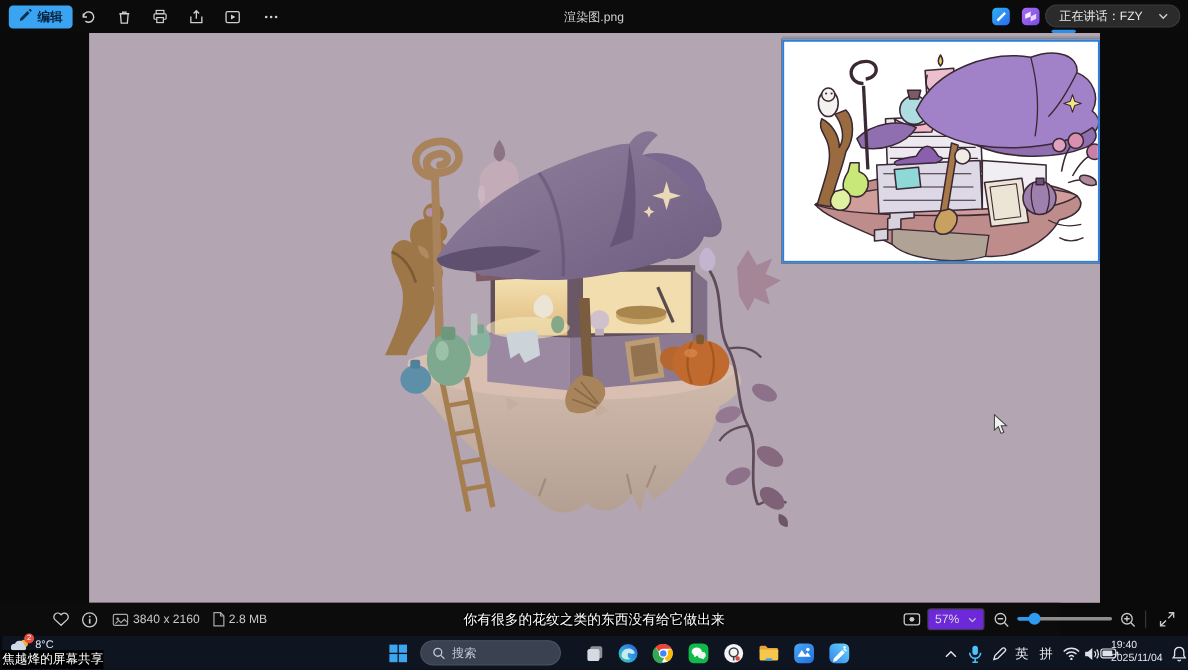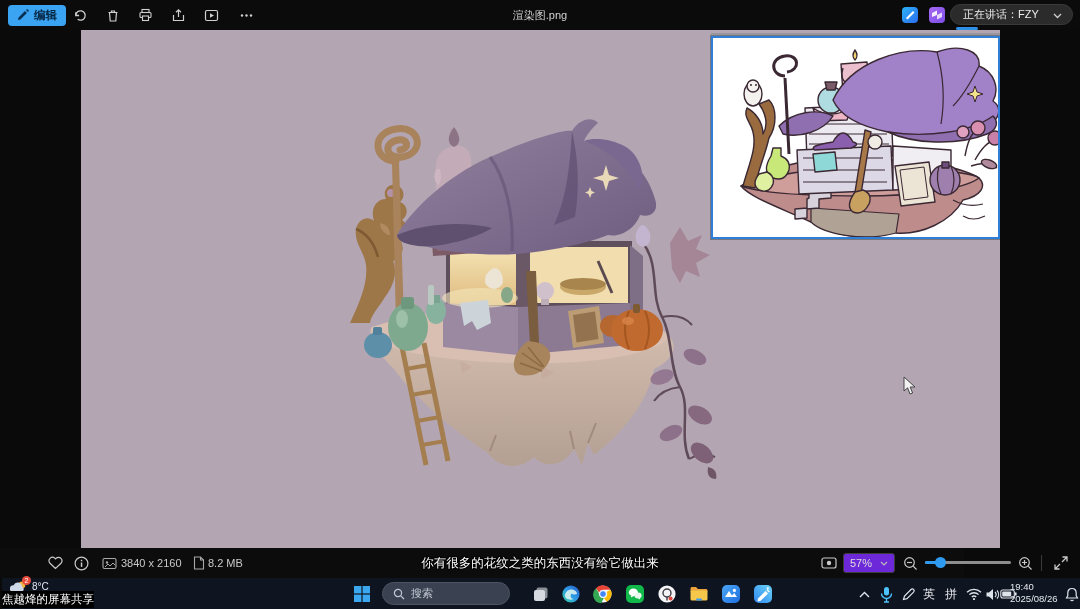--- a/index.html
+++ b/index.html
@@ -356,21 +356,21 @@
           <path d="M3 10l3-3 2 2 3-3 2.5 2.5" fill="none" stroke="#a8a8a8" stroke-width="1"></path>
         </svg>
     </div>
     <div class="sb-txt abs" style="left:121px">3840 x 2160</div>
     <div class="sb-ico abs" style="left:190px">
       <svg width="12" height="14" viewBox="0 0 12 14">
           <path d="M1.5 1h6l3 3v9h-9z" fill="none" stroke="#a8a8a8" stroke-width="1.1"></path>
           <path d="M7.5 1v3h3" fill="none" stroke="#a8a8a8" stroke-width="1.1"></path>
         </svg>
     </div>
-    <div class="sb-txt abs" style="left:208px">8.2 MB</div>
+    <div class="sb-txt abs" style="left:208px">2.8 MB</div>
 
     <div id="caption" class="abs">你有很多的花纹之类的东西没有给它做出来</div>
 
     <div class="sb-ico abs" style="left:820px">
       <svg width="16" height="14" viewBox="0 0 16 14">
           <rect x="1" y="2" width="14" height="10" rx="2" fill="none" stroke="#c9c9c9" stroke-width="1.2"></rect>
           <circle cx="8" cy="7" r="2.2" fill="#c9c9c9"></circle>
         </svg>
     </div>
     <div id="zoom-dd" class="abs">
@@ -539,21 +539,21 @@
     </div>
     <div class="task-ico abs" style="left:994px">
       <svg width="17" height="10" viewBox="0 0 17 10">
           <rect x="0.8" y="1" width="13.5" height="8" rx="2" fill="none" stroke="#dfe3ea" stroke-width="1.1"></rect>
           <rect x="2.2" y="2.4" width="9" height="5.2" rx="1" fill="#dfe3ea"></rect>
           <rect x="15" y="3.2" width="1.6" height="3.6" rx=".8" fill="#dfe3ea"></rect>
         </svg>
     </div>
     <div id="clock" class="abs">
       <div>19:40</div>
-      <div>2025/08/26</div>
+      <div>2025/11/04</div>
     </div>
     <div class="task-ico abs" style="left:1058px">
       <svg width="14" height="15" viewBox="0 0 14 15">
           <path d="M7 1.5c2.6 0 4.2 1.9 4.2 4.4v3l1.3 2.1H1.5l1.3-2.1v-3C2.8 3.4 4.4 1.5 7 1.5z" fill="none" stroke="#dfe3ea" stroke-width="1.2"></path>
           <path d="M5.6 12.8a1.5 1.5 0 0 0 2.8 0" fill="none" stroke="#dfe3ea" stroke-width="1.2"></path>
         </svg>
     </div>
   </div>
 
   <div id="weather" class="abs">

